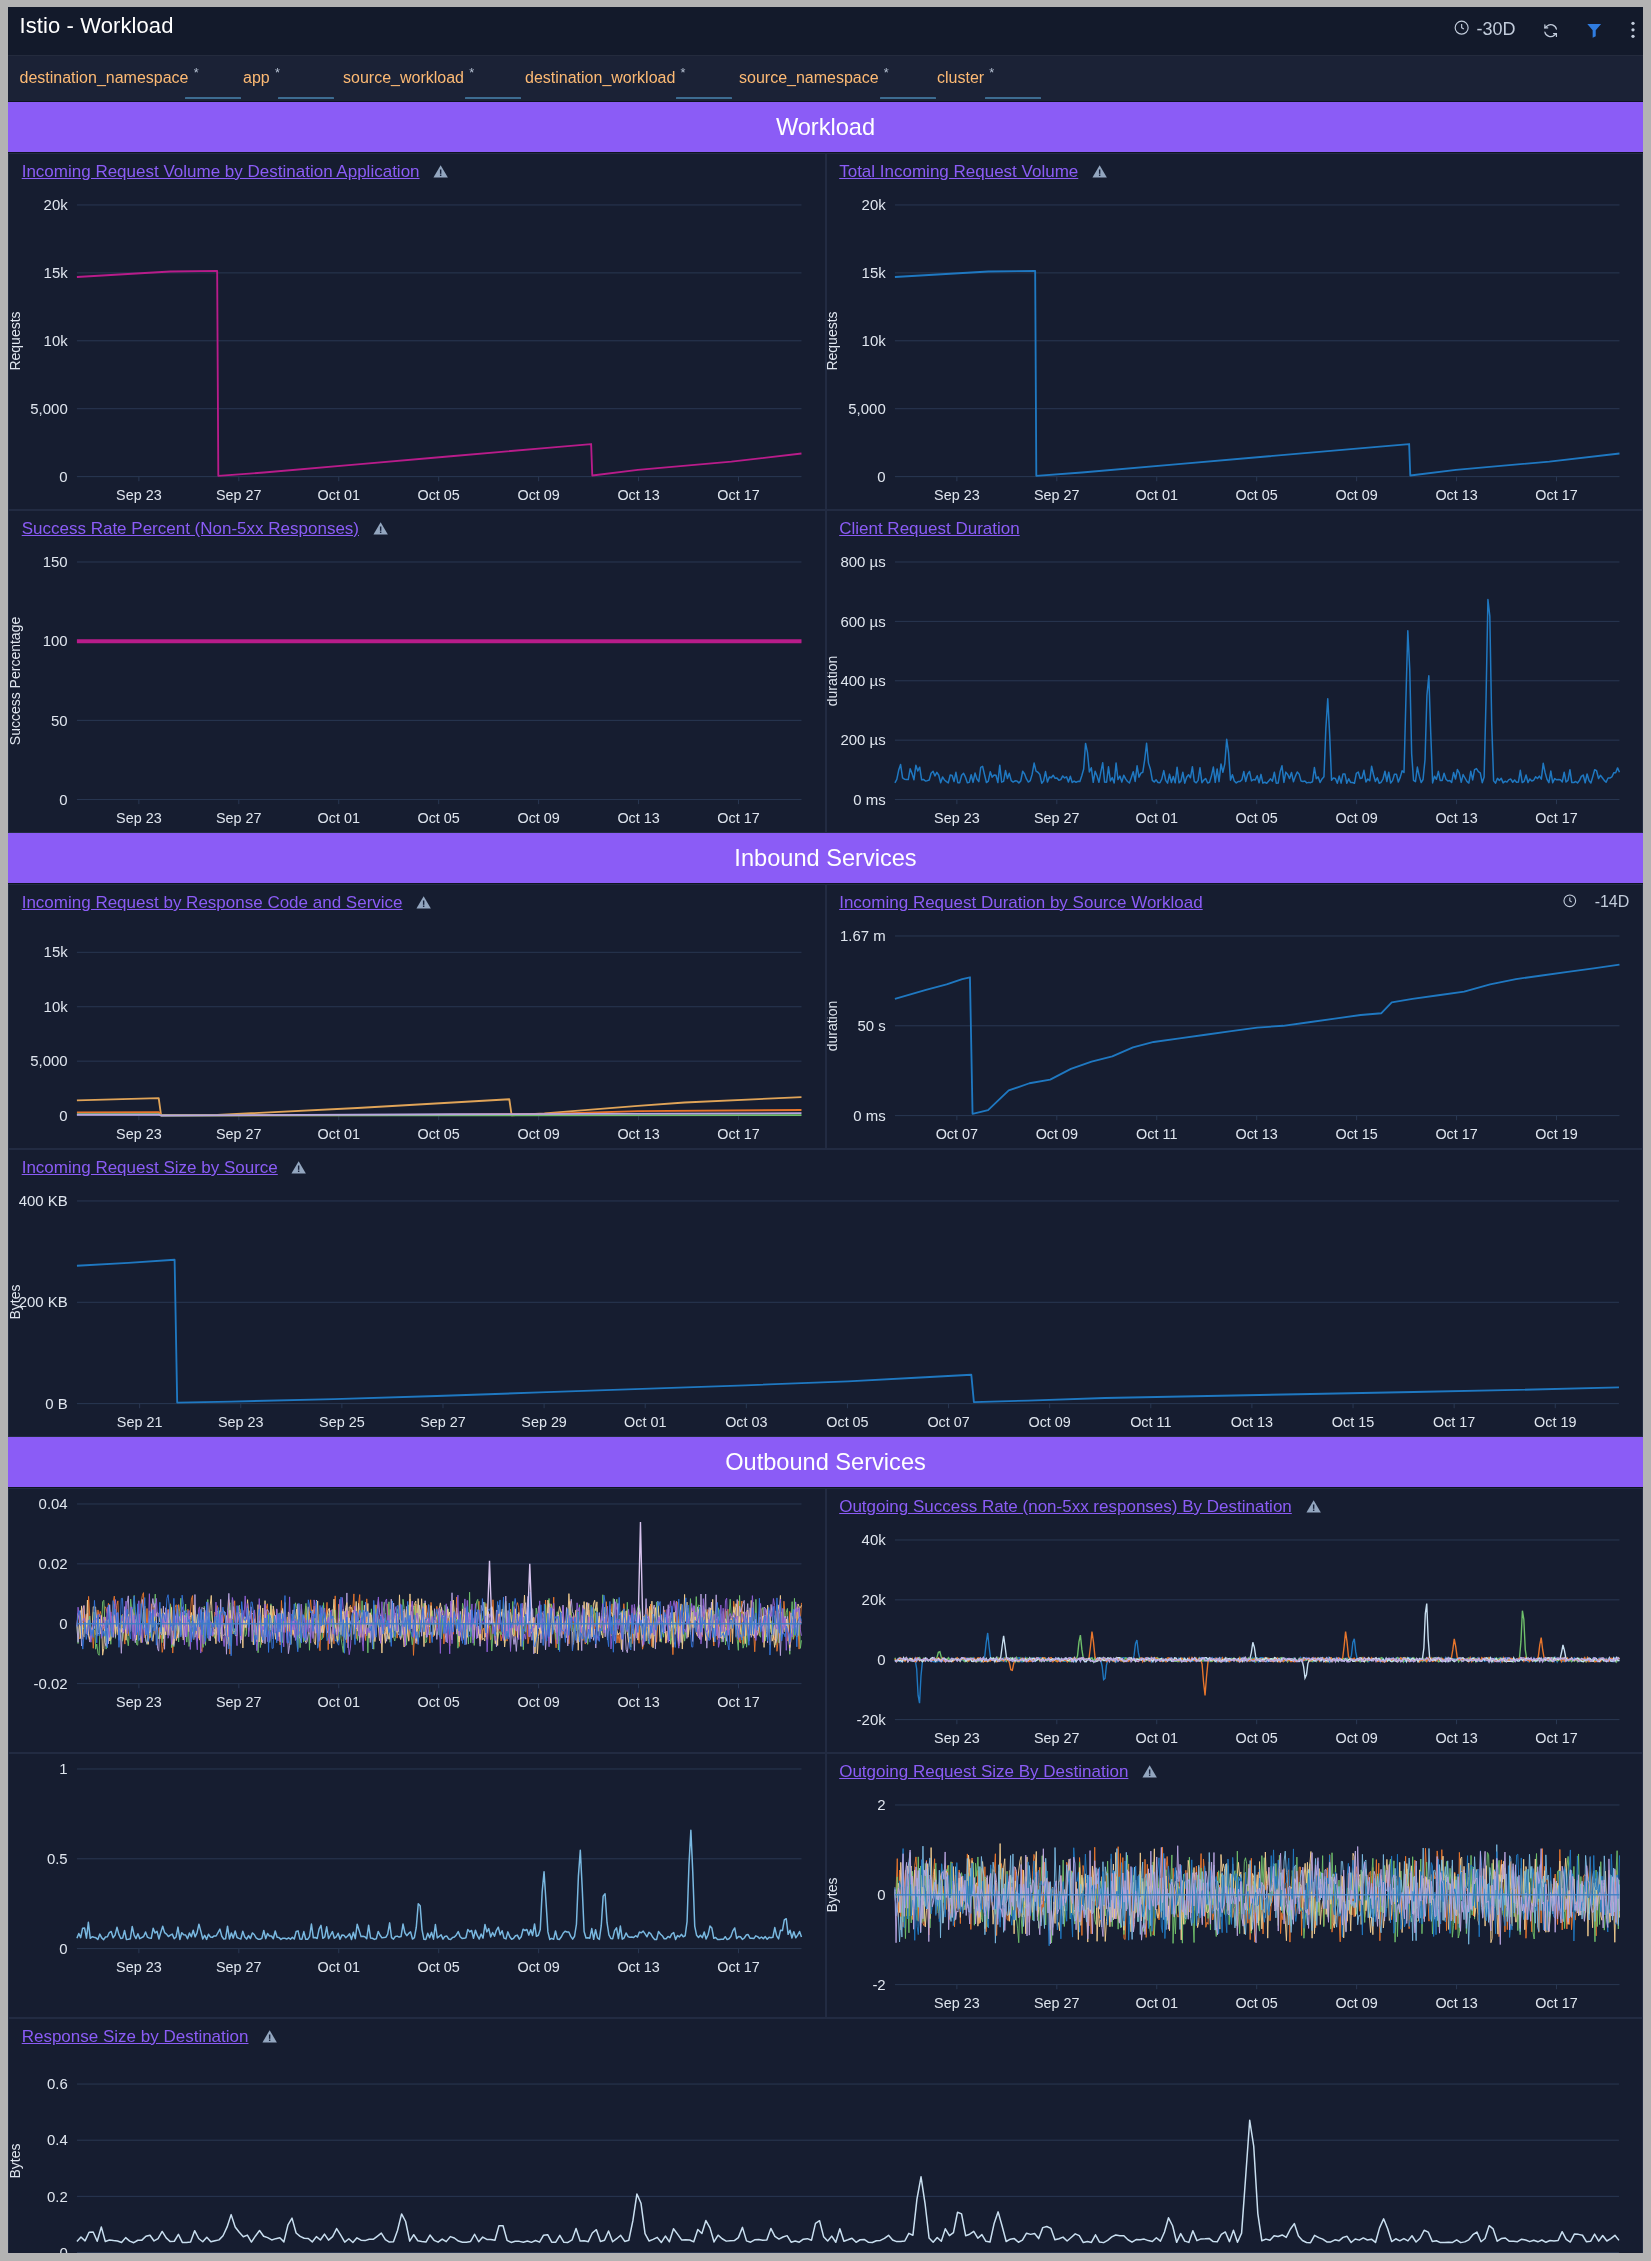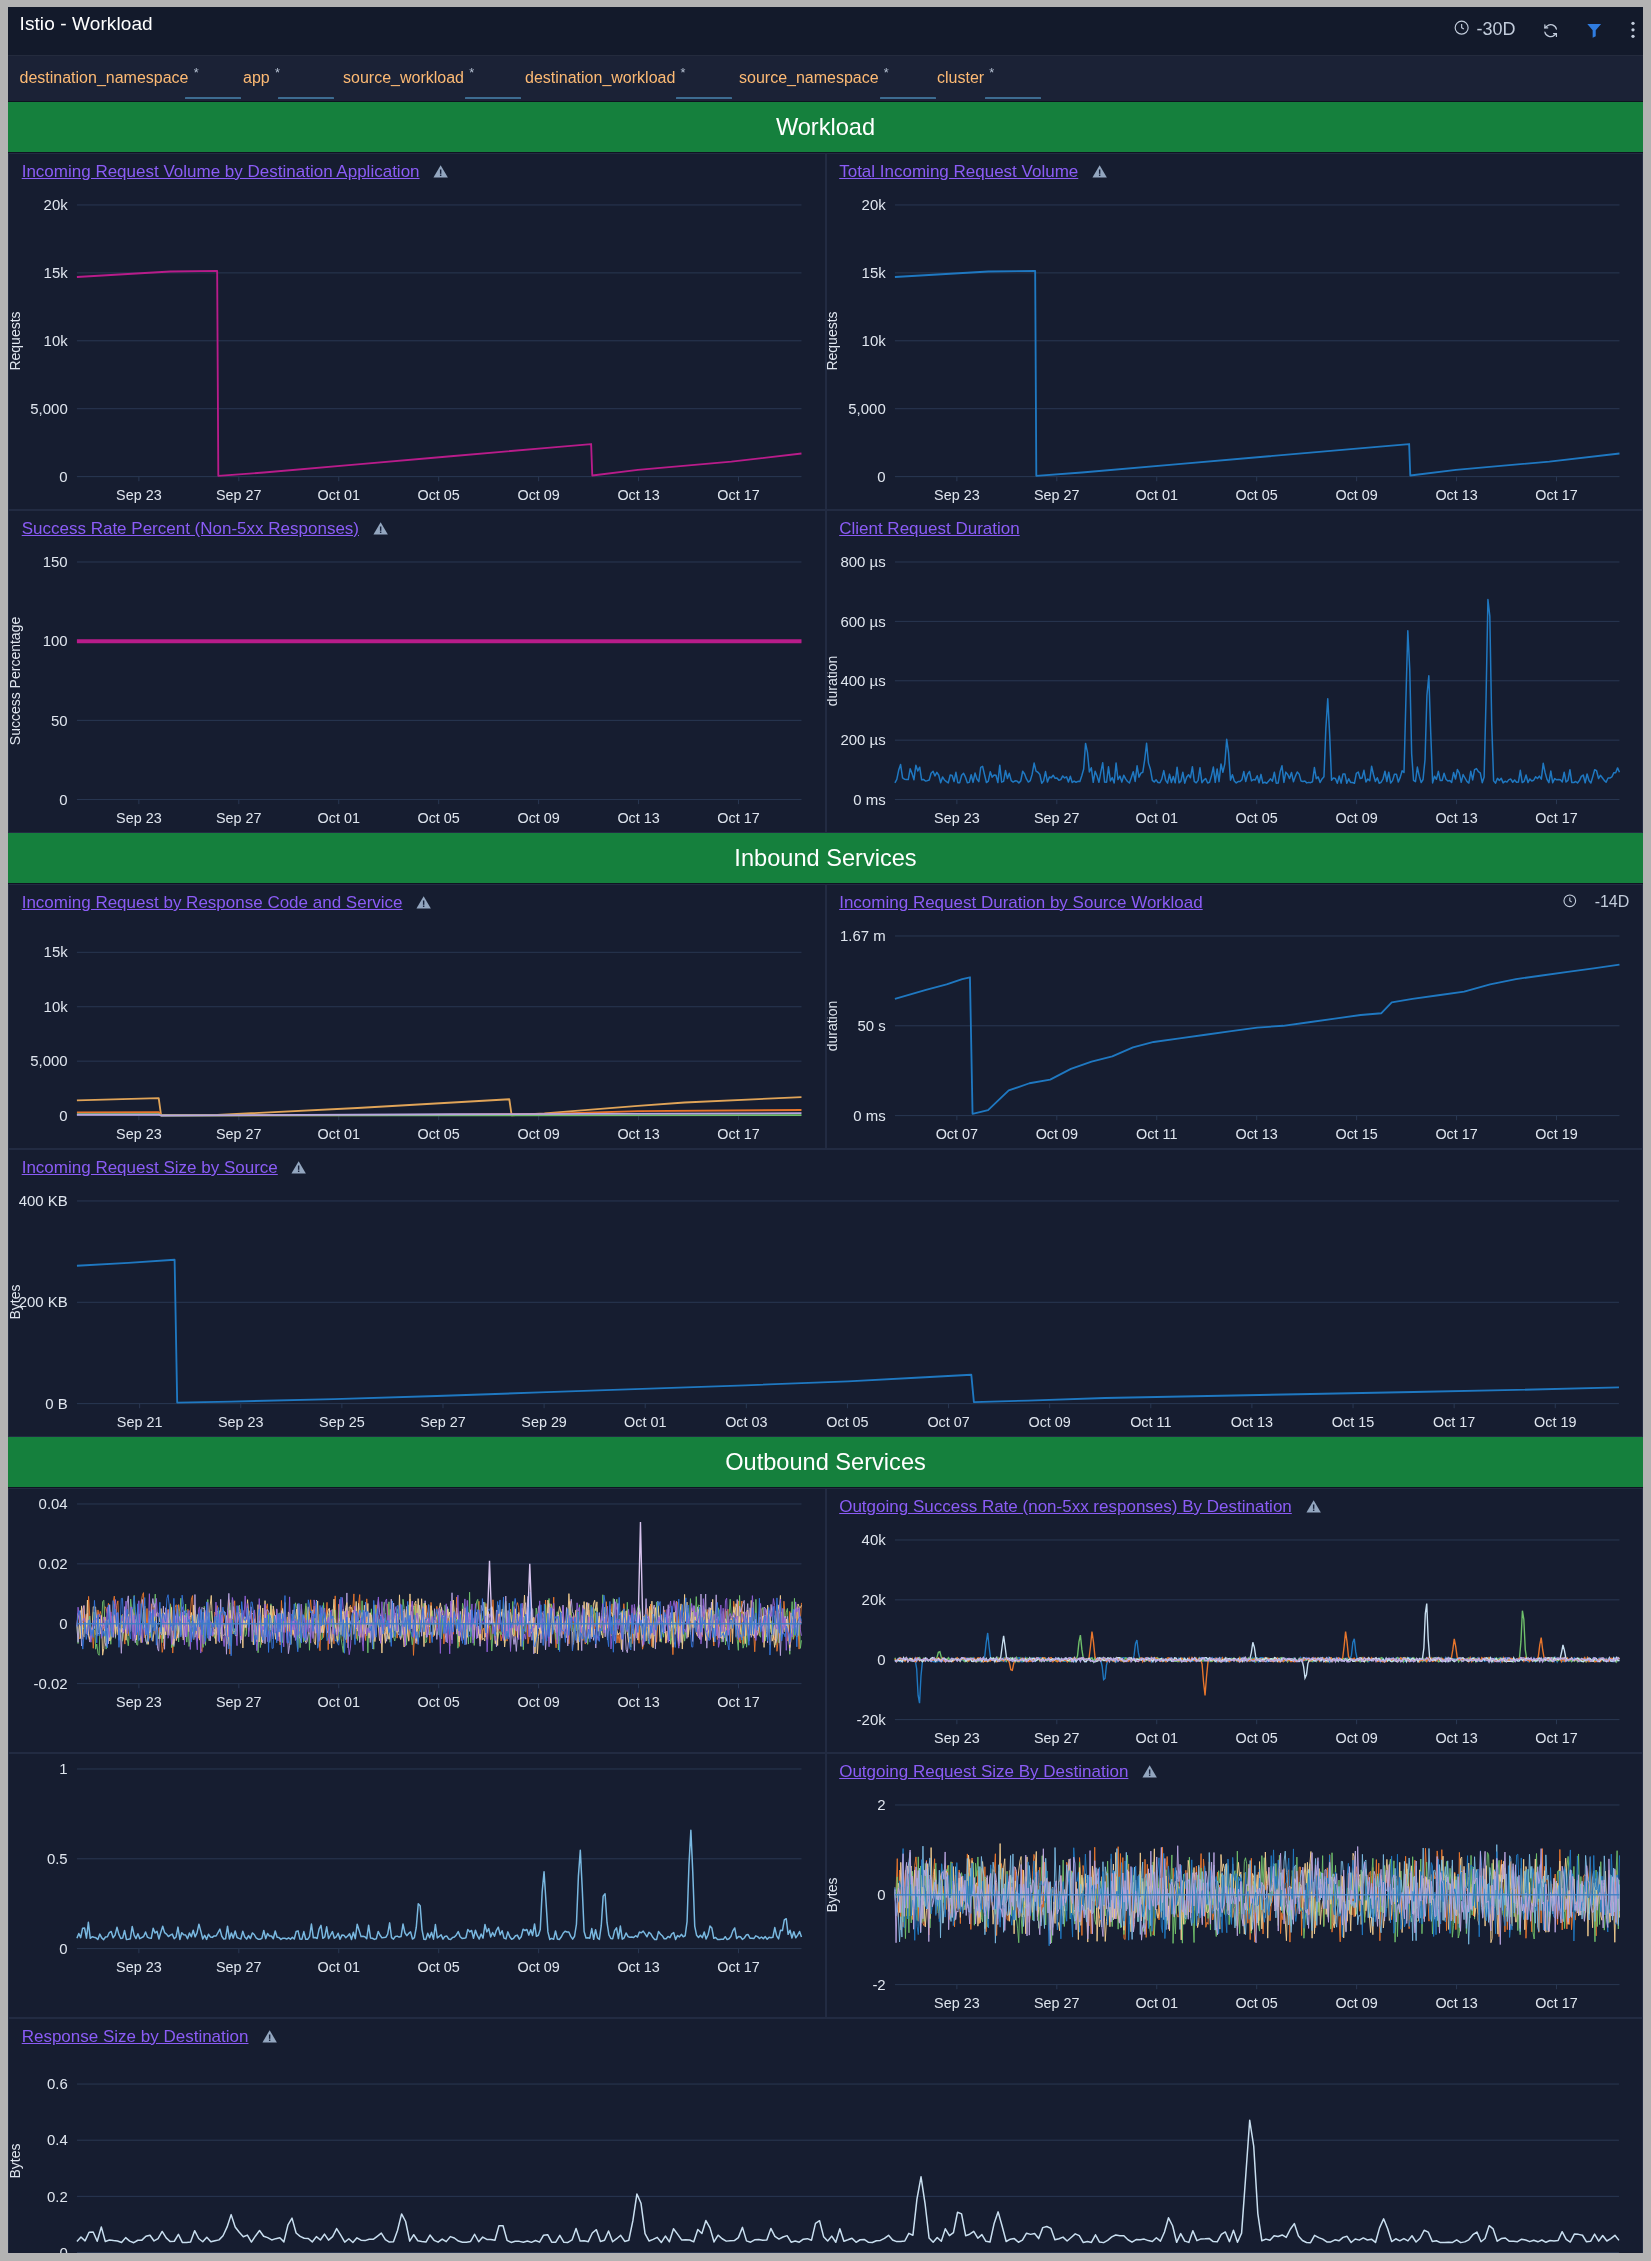--- a/index.html
+++ b/index.html
@@ -15,21 +15,21 @@
     overflow: hidden;
   }
   
   .topbar {
     position: relative;
     height: 48px;
     background: #131a2b;
   }
   .dash-title {
     position: absolute; left: 11.5px; top: 5.8px;
-    font-size: 19px; font-weight: 400; color: #ffffff;
+    font-size: 22px; font-weight: 400; color: #ffffff;
     letter-spacing: 0.1px;
   }
   .topbar-right {
     position: absolute; right: 5.8px; top: 11.5px;
     display: flex; align-items: flex-end; gap: 26px;
   }
   .time-range { display: flex; align-items: center; gap: 6.3px; }
   .time-range .lbl { font-size: 18px; color: #c2ccdb; }
   .icon-btn { display: flex; align-items: center; justify-content: center; }
   
@@ -46,21 +46,21 @@
   }
   .filter .fname { font-size: 16px; color: #fdba74; white-space: nowrap; }
   .filter .star { font-size: 12.7px; color: #b8c3d4; margin-left: 5.2px; position: relative; top: -2.3px; }
   .filter .underline {
     position: absolute; top: 28px; height: 2.3px; background: #3d6c91;
     border-radius: 0.6px;
   }
   
   .section-header {
     height: 51px;
-    background: #15803d;
+    background: #8b5cf6;
     display: flex; align-items: center; justify-content: center;
     border-bottom: 0.6px solid #0f1422;
   }
   .section-header .st {
     font-size: 23.6px; color: #ffffff; font-weight: 400;
   }
   
   .row { display: flex; width: 100%; }
   .panel {
     position: relative;

